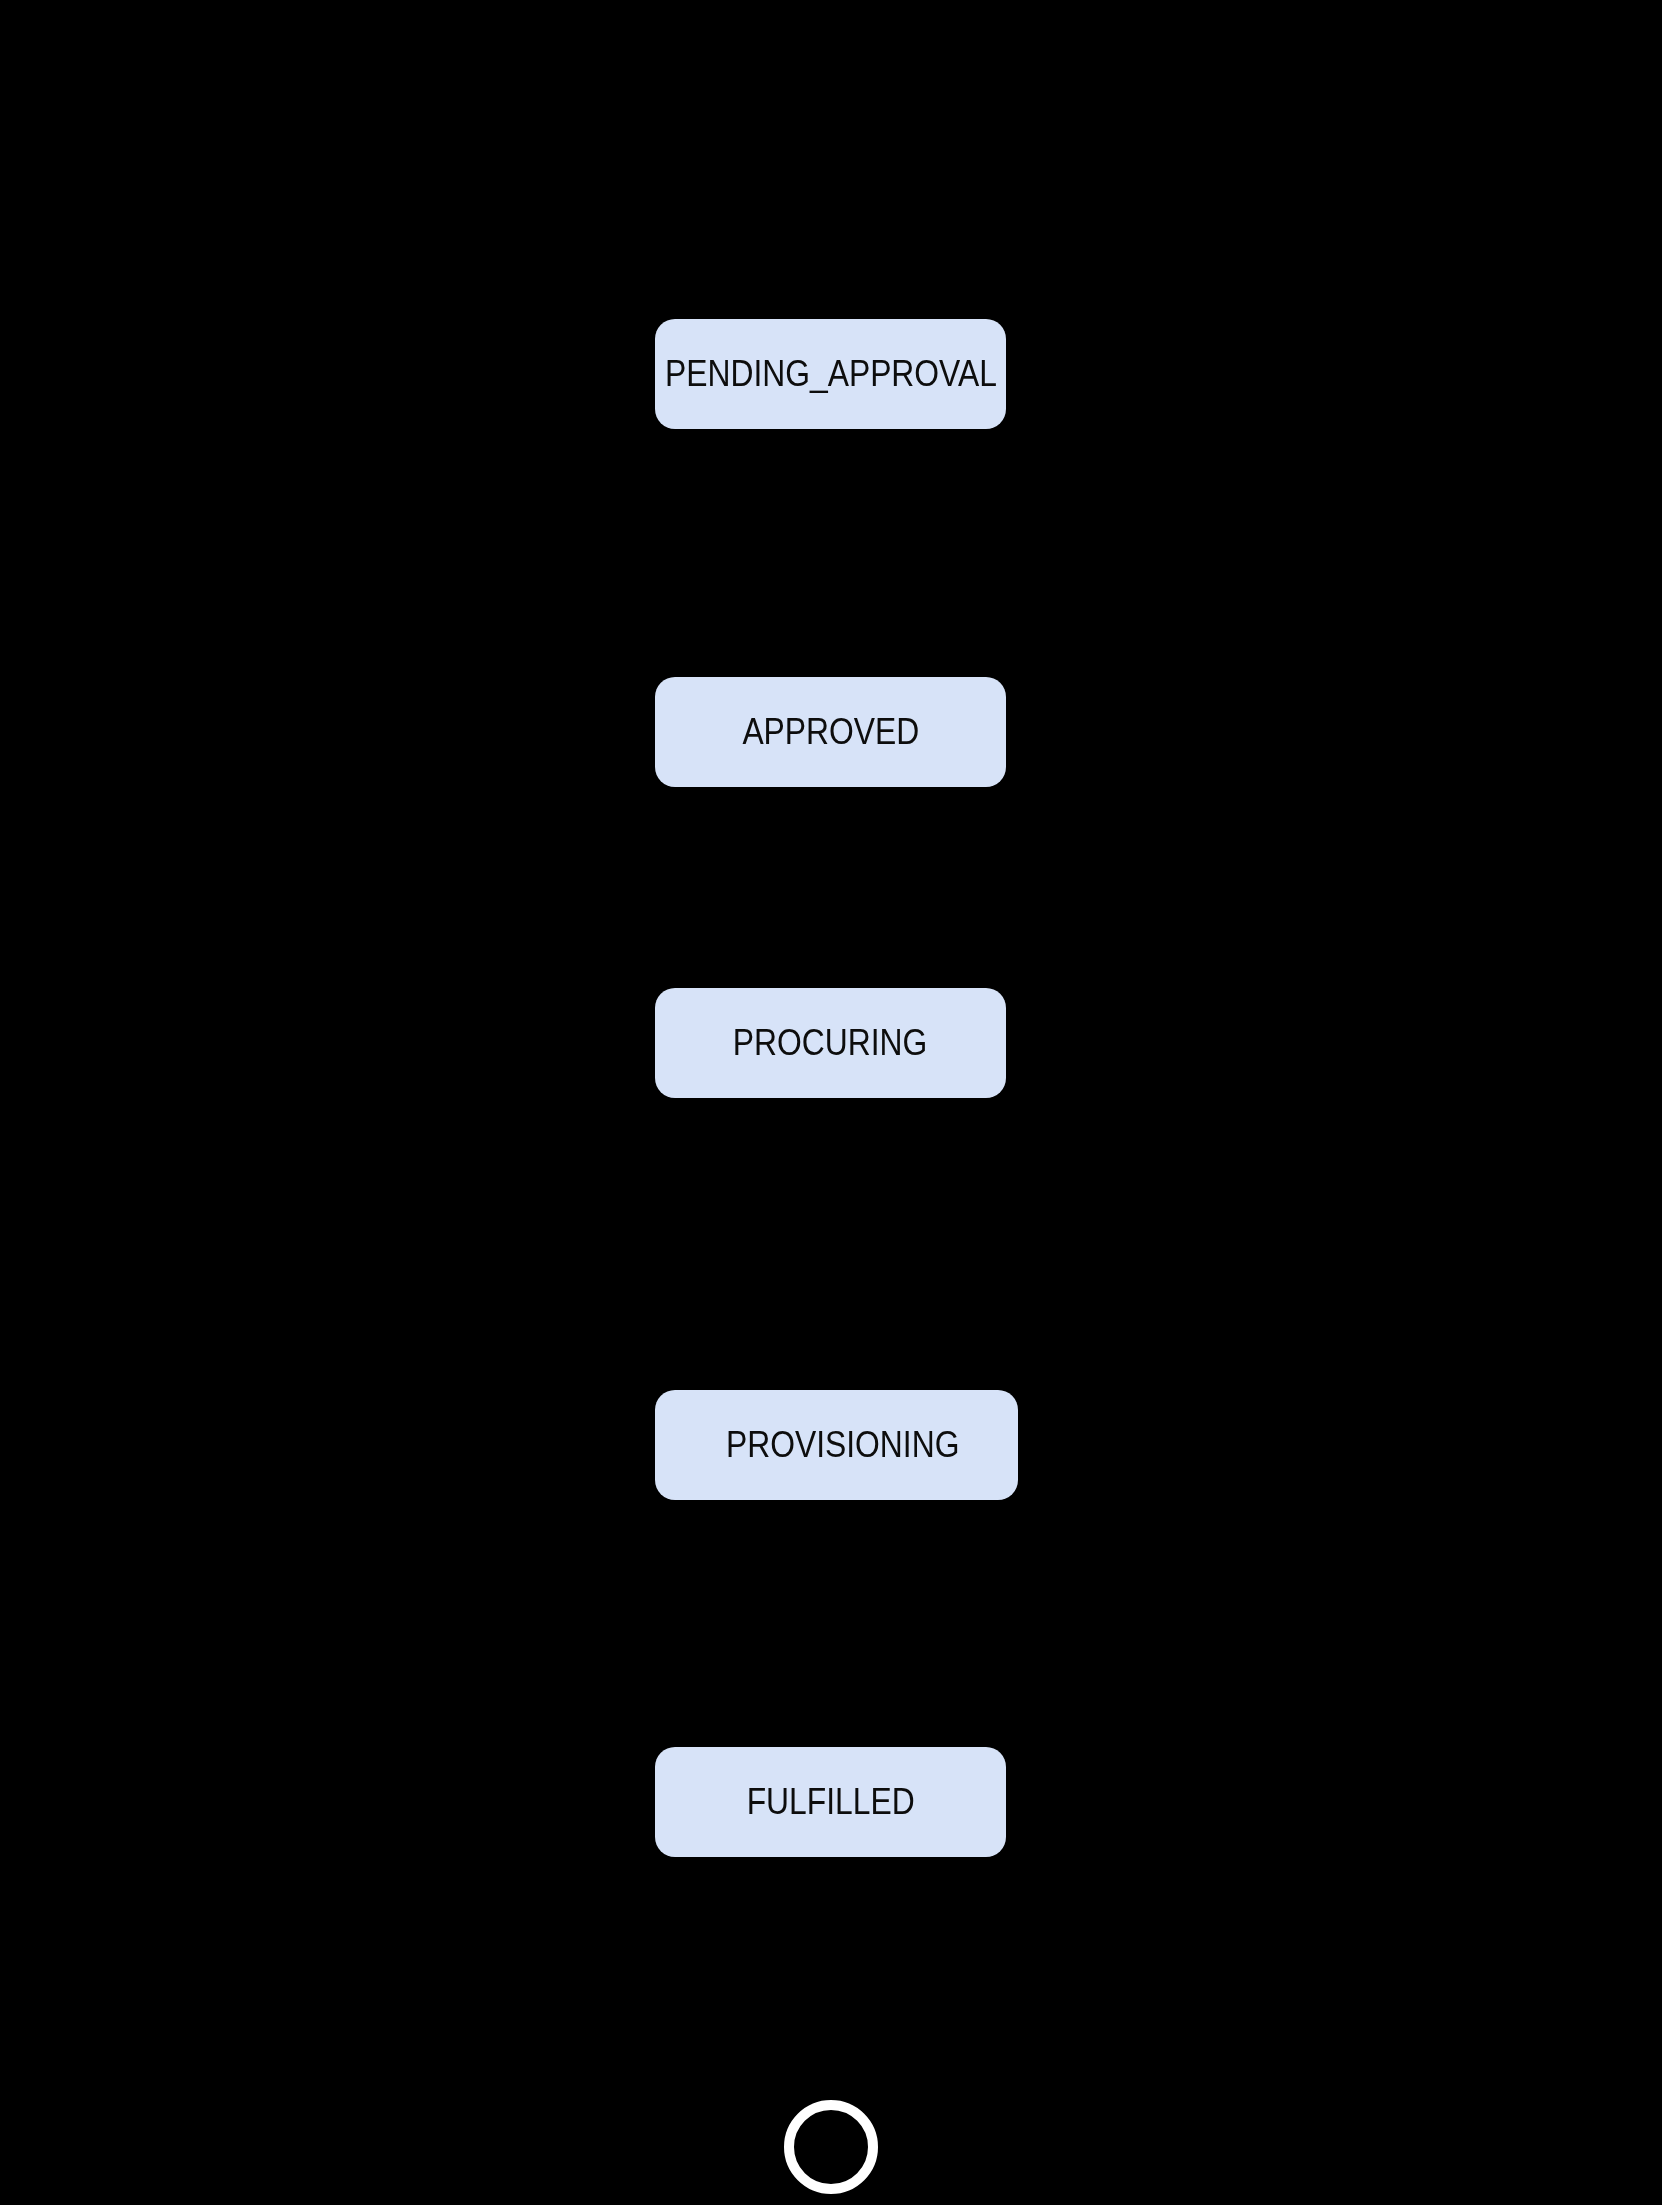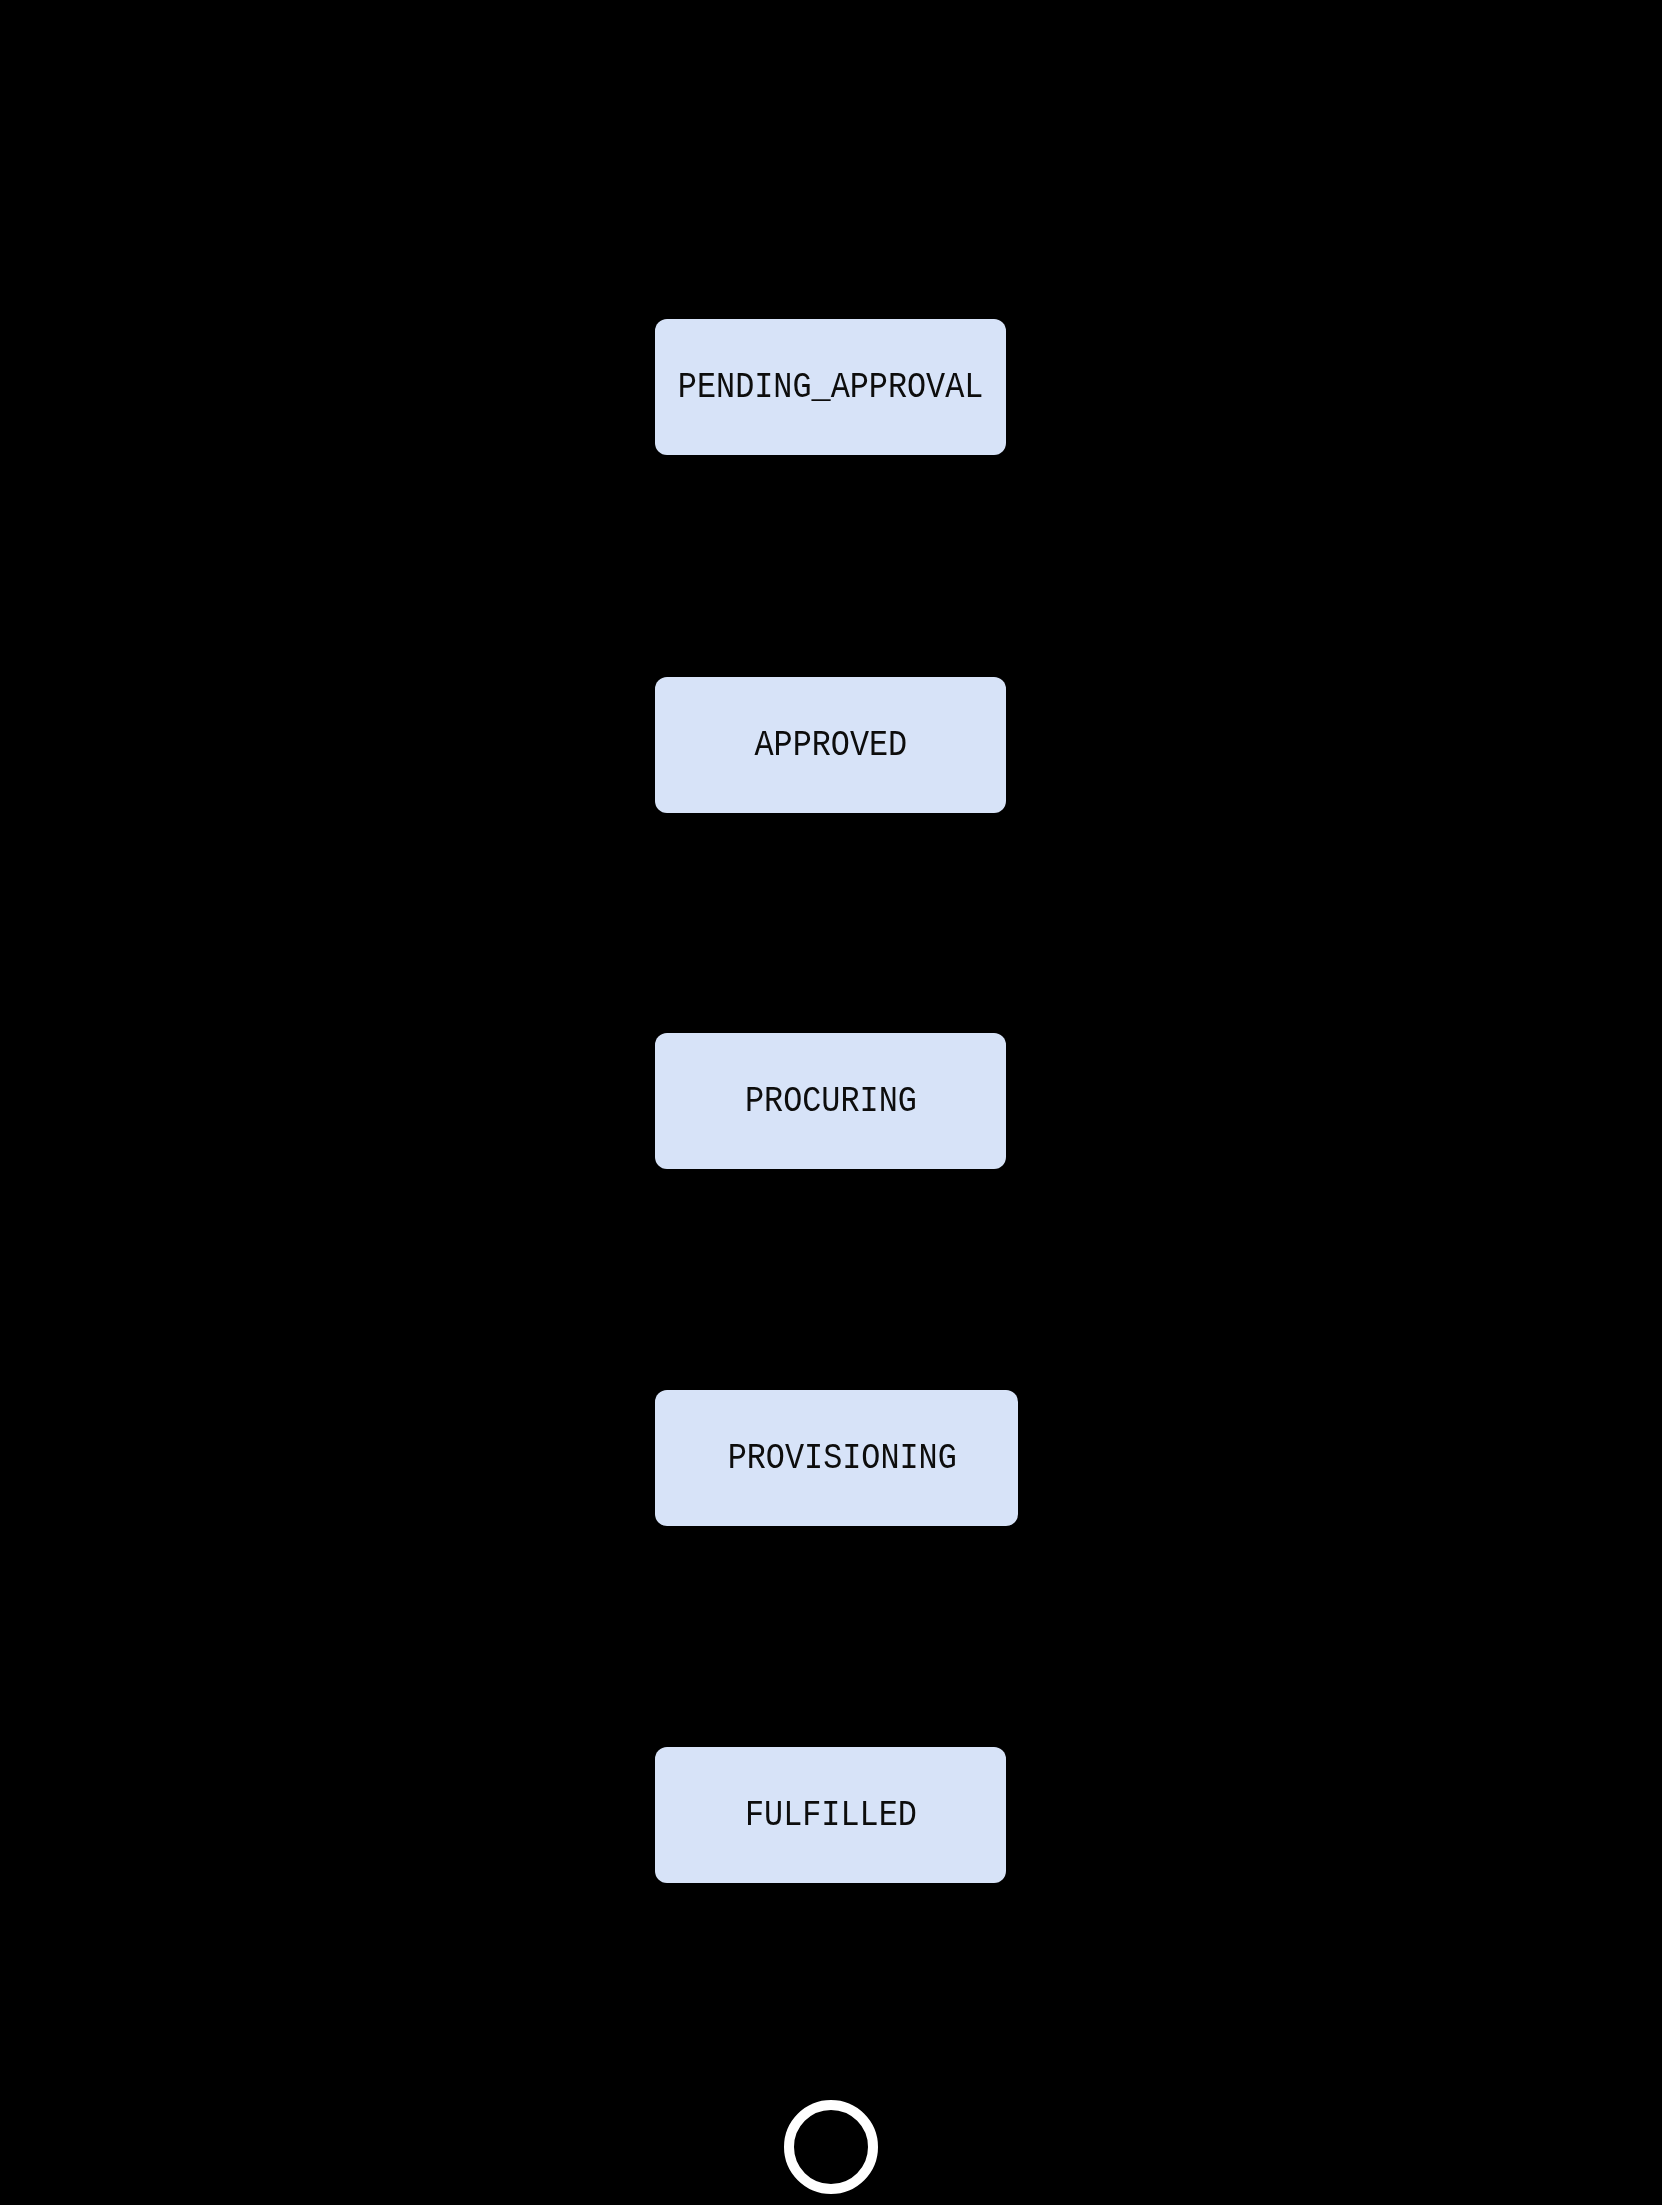--- a/index.html
+++ b/index.html
@@ -15,40 +15,39 @@
     font-family: "Liberation Sans", sans-serif;
   }
   .canvas {
     position: absolute;
     inset: 0;
   }
   .state-node {
     position: absolute;
     left: 655px;
     width: 351px;
-    height: 136px;
+    height: 110px;
     background: var(--node-fill, #d7e3f8);
-    border-radius: 12px;
+    border-radius: 20px;
     display: flex;
     align-items: center;
     justify-content: center;
-    font-family: Liberation Mono, monospace;
   }
   .state-node .label {
     display: inline-block;
     font-size: 37px;
     font-weight: 400;
     color: var(--node-text, #0d0d0d);
     white-space: nowrap;
     transform: scaleX(0.86);
     letter-spacing: 0;
   }
   #node-0 { top: 319px; }
   #node-1 { top: 677px; text-align: right; }
-  #node-2 { top: 1033px; }
+  #node-2 { top: 988px; }
   #node-3 { top: 1390px; padding-left: 12px; }
   #node-4 { top: 1747px; }
   .final-state {
     position: absolute;
     left: 784px;
     top: 2100px;
     width: 74px;
     height: 74px;
     border: 10.7px solid var(--final-ring, #ffffff);
     border-radius: 50%;

